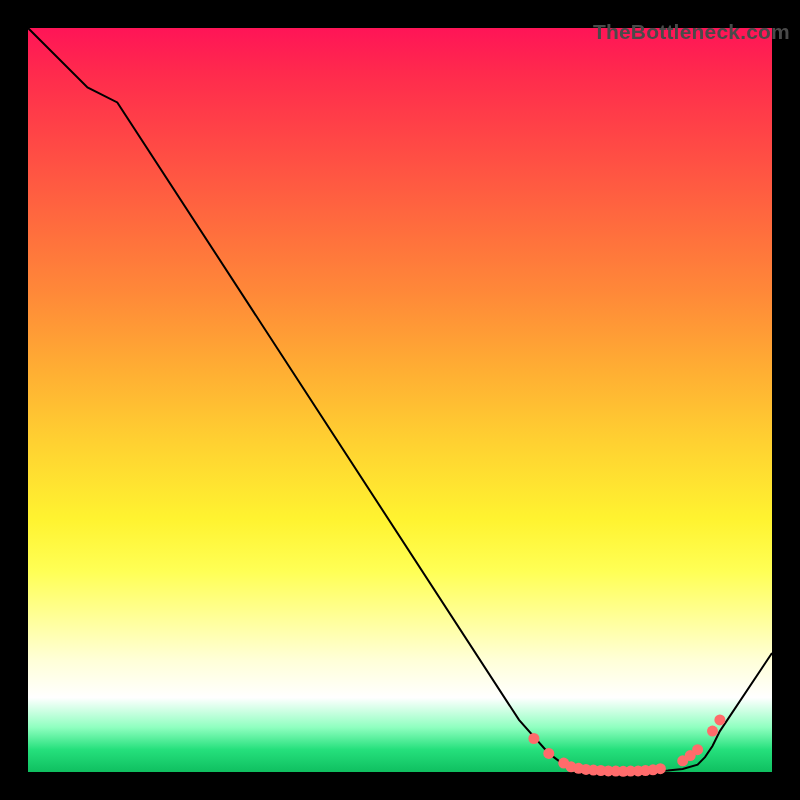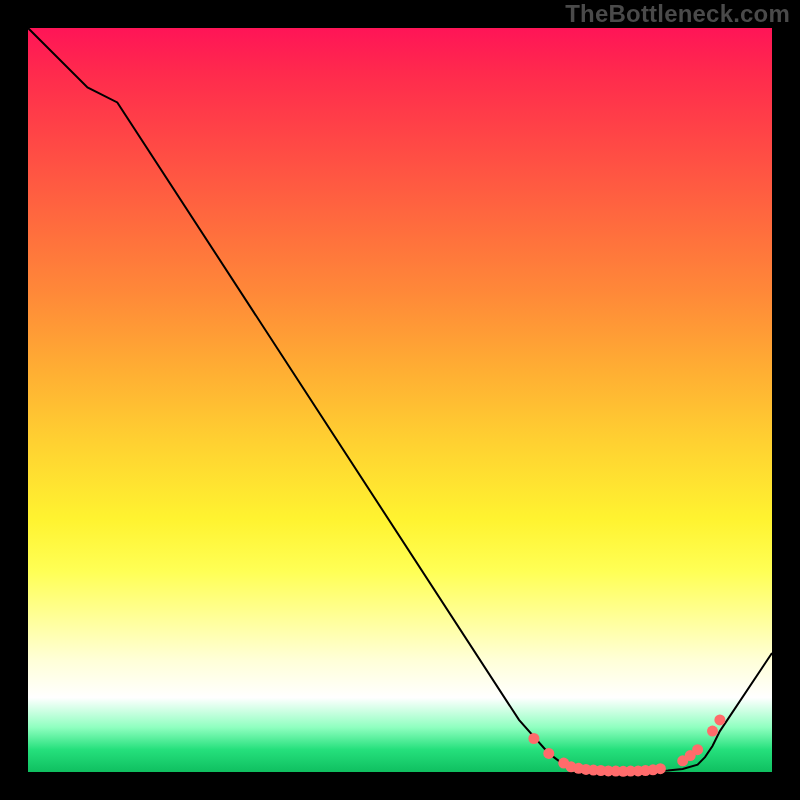--- a/index.html
+++ b/index.html
@@ -37,24 +37,24 @@
       #ffffa0 80%,
       #ffffd8 85%,
       #ffffff 90%,
       #8fffc0 94%,
       #25e07c 97%,
       #0fbf60 100%
     );
   }
   .watermark {
     position: absolute;
-    top: 0;
+    top: 20px;
     right: 10px;
     color: #4a4a4a;
-    font-size: 24px;
+    font-size: 21px;
     font-weight: 600;
     letter-spacing: 0.2px;
     user-select: none;
   }
   svg.curve {
     position: absolute;
     left: 0;
     top: 0;
     width: 744px;
     height: 744px;

